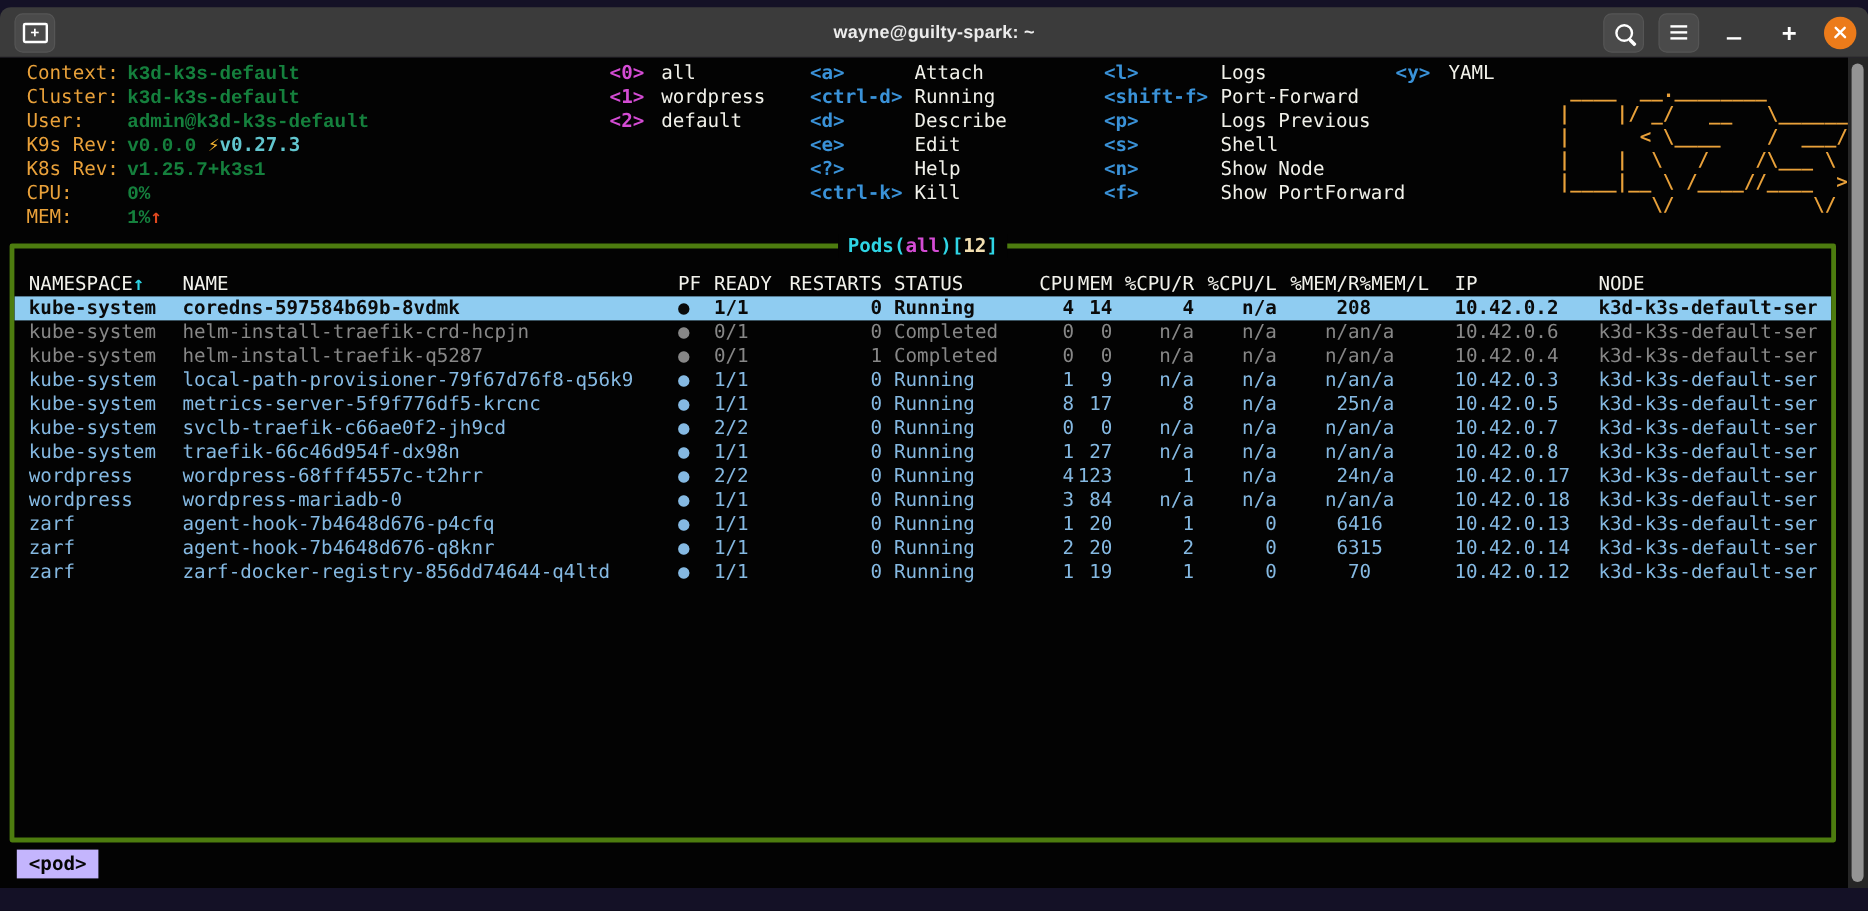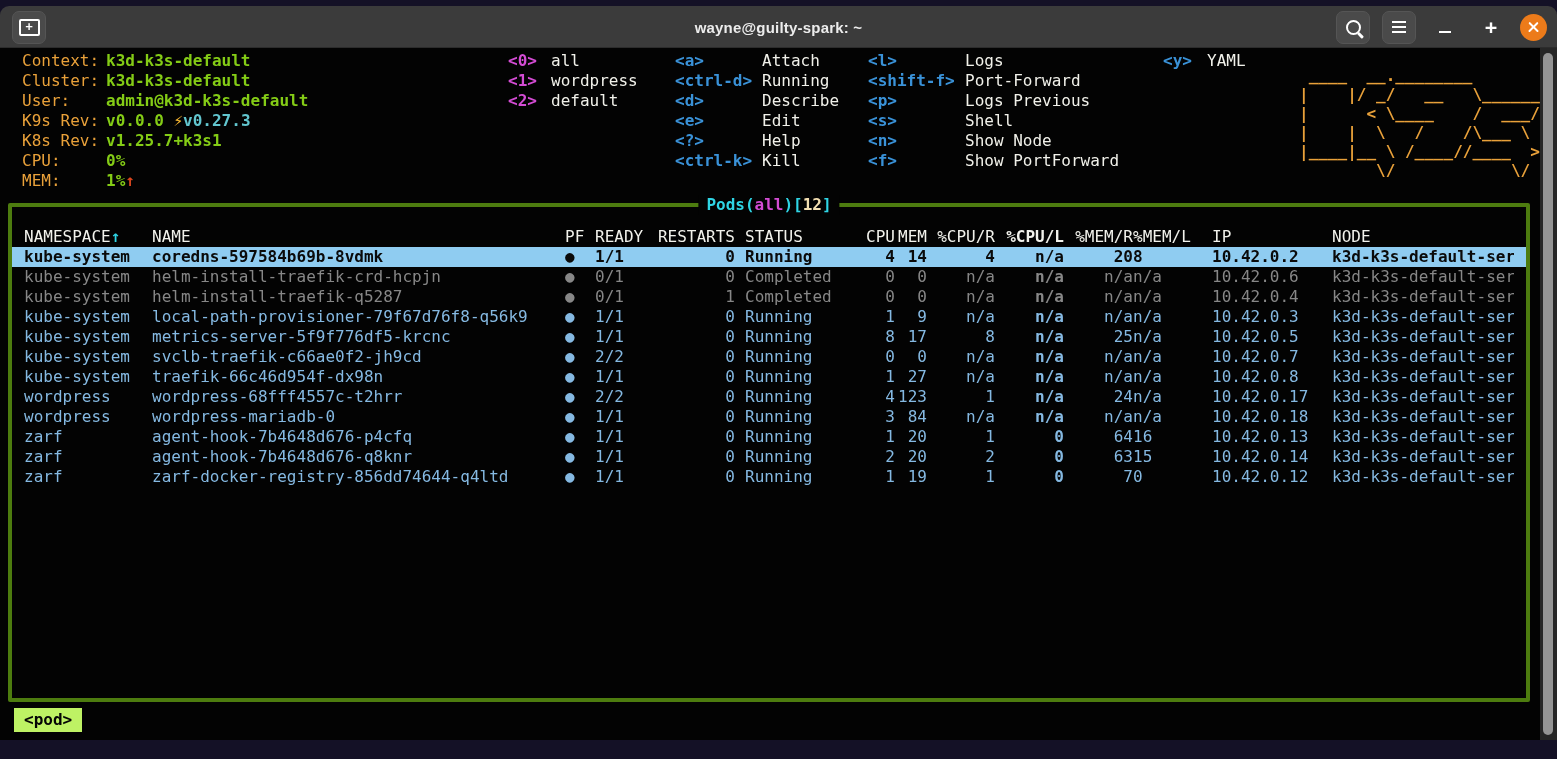--- a/index.html
+++ b/index.html
@@ -53,30 +53,30 @@
   .terminal{
     position:absolute;top:48px;left:0;right:17px;bottom:19px;background:#030303;
     font:16px/20px "DejaVu Sans Mono", monospace;color:#e8e8e2;
   }
   .dash-header{position:absolute;top:0;left:0;right:0;height:156px;}
 
   
   .cluster-info{position:absolute;left:22px;top:3px;}
   .ci-row{height:20px;white-space:pre;}
   .ci-label{display:inline-block;width:84px;color:#e9a13a;}
-  .ci-value{font-weight:bold;color:#84cc16;}
+  .ci-value{font-weight:bold;color:#15803d;font-family:Liberation Mono, monospace;}
   .ci-bolt{color:#f7b631;font-weight:bold;}
   .ci-latest{color:#62c6cf;font-weight:bold;}
   .ci-arrow{color:#e0481f;font-weight:bold;}
 
   
   .hk-col{position:absolute;top:3px;}
   #ns-list{left:508px;}
   #hk-a{left:675px;}
-  #hk-b{left:868px;}
+  #hk-b{left:920px;}
   #hk-c{left:1163px;}
   .hk-row{height:20px;white-space:pre;}
   .hk-key{display:inline-block;font-weight:bold;}
   .hk-label{color:#f1f1ea;}
   .key-magenta{color:#d44cd4;}
   .key-blue{color:#3a92d8;}
   #ns-list .hk-key{width:43px;}
   #hk-a .hk-key{width:87px;}
   #hk-b .hk-key{width:97px;}
   #hk-c .hk-key{width:44px;}
@@ -109,30 +109,30 @@
 
   .c-namespace{width:128px;}
   .c-name{width:413px;}
   .c-pf{width:30px;}
   .c-ready{width:52px;}
   .c-restarts{width:88px;text-align:right;}
   .c-status{width:110px;padding-left:10px;}
   .c-cpu{width:40px;text-align:right;}
   .c-mem{width:32px;text-align:right;}
   .c-cpu_r{width:68px;text-align:right;}
-  .c-cpu_l{width:69px;text-align:right;font-weight:bold;}
+  .c-cpu_l{width:69px;text-align:right;}
   .c-mem_r{width:69px;text-align:right;}
   .c-mem_l{width:69px;text-align:left;}
   .c-ip{width:108px;padding-left:10px;}
   .c-node{flex:1 1 auto;padding-left:12px;flex-shrink:1;}
 
   
   .crumb{
     position:absolute;left:14px;bottom:8px;height:24px;line-height:24px;
-    background:#bef264;color:#050505;font-weight:bold;padding:0 10px;white-space:pre;
+    background:#c4b5fd;color:#050505;font-weight:bold;padding:0 10px;white-space:pre;
   }
 </style>
 </head>
 <body>
 
 <div class="titlebar">
   <div class="tb-left">
     <div class="tb-btn">
       <span class="newtab-glyph">+</span>
     </div>

